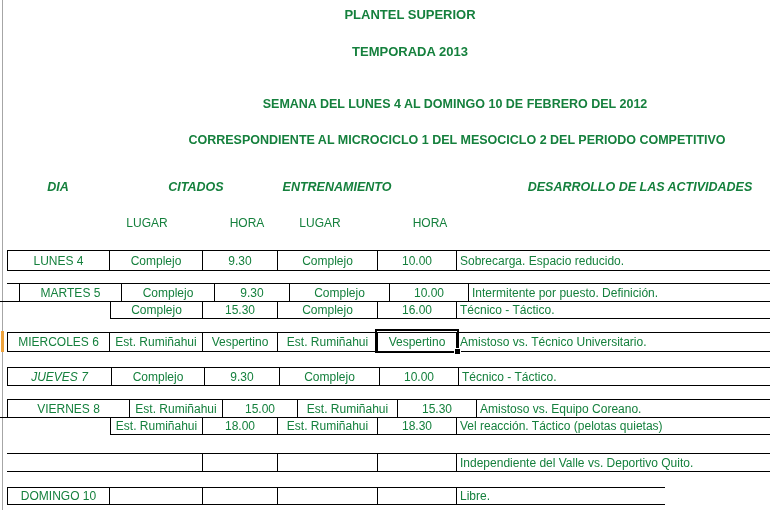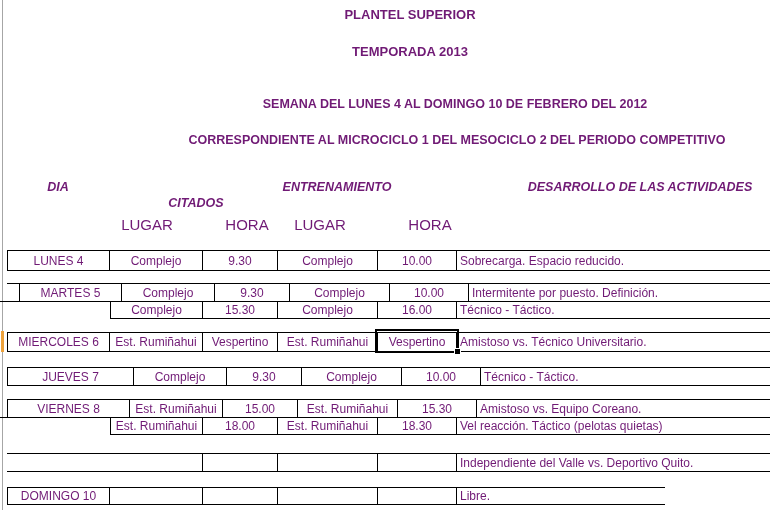--- a/index.html
+++ b/index.html
@@ -1,21 +1,21 @@
 <!DOCTYPE html>
 <html><head>
 <meta charset="utf-8">
 <style>
   html,body{margin:0;padding:0;background:#fff;}
   .canvas{position:relative;width:770px;height:510px;background:#ffffff;overflow:hidden;
-          font-family:"Liberation Sans",sans-serif;color:#701a75;}
+          font-family:"Liberation Sans",sans-serif;color:#15803d;}
   .ttl{position:absolute;transform:translateX(-50%);font-weight:bold;font-size:13px;white-space:nowrap;}
   .sub{position:absolute;transform:translateX(-50%);font-weight:bold;font-size:12.5px;white-space:nowrap;}
   .hdr{position:absolute;transform:translateX(-50%);font-weight:bold;font-style:italic;font-size:12.5px;white-space:nowrap;}
-  .shd{position:absolute;transform:translateX(-50%);font-size:15px;white-space:nowrap;}
+  .shd{position:absolute;transform:translateX(-50%);font-size:12px;white-space:nowrap;}
   .rowline{position:absolute;display:flex;box-sizing:border-box;border-top:1px solid #000;font-size:12px;}
   .rowline.last{border-bottom:1px solid #000;}
   .cell{box-sizing:border-box;border-right:1px solid #000;display:flex;align-items:center;
         justify-content:center;white-space:nowrap;overflow:hidden;}
   .cell.first{border-left:1px solid #000;}
   .cell.act{flex:1;border-right:none;justify-content:flex-start;padding-left:3px;}
   .gridline-left{position:absolute;left:2px;top:0;width:1px;height:510px;background:#a6a6a6;}
   .row-indicator{position:absolute;left:1px;top:331px;width:3px;height:21px;background:#eda23c;}
   .tick{position:absolute;height:1px;background:#000;}
   .sel{position:absolute;left:375px;top:329px;width:84px;height:24px;border:2px solid #000;
@@ -29,21 +29,21 @@
 
   <div class="gridline-left"></div>
   <div class="row-indicator"></div>
 
   <div class="ttl" style="left:410px;top:7px">PLANTEL SUPERIOR</div>
   <div class="ttl" style="left:410px;top:44px">TEMPORADA 2013</div>
   <div class="sub" style="left:455px;top:97px">SEMANA DEL LUNES 4 AL DOMINGO 10 DE FEBRERO DEL 2012</div>
   <div class="sub" style="left:457px;top:133px">CORRESPONDIENTE AL MICROCICLO 1 DEL MESOCICLO 2 DEL PERIODO COMPETITIVO</div>
 
   <div class="hdr" style="left:58px;top:180px">DIA</div>
-  <div class="hdr" style="left:196px;top:196px">CITADOS</div>
+  <div class="hdr" style="left:196px;top:180px">CITADOS</div>
   <div class="hdr" style="left:337px;top:180px">ENTRENAMIENTO</div>
   <div class="hdr" style="left:640px;top:180px">DESARROLLO DE LAS ACTIVIDADES</div>
 
   <div class="shd" style="left:147px;top:216px">LUGAR</div>
   <div class="shd" style="left:247px;top:216px">HORA</div>
   <div class="shd" style="left:320px;top:216px">LUGAR</div>
   <div class="shd" style="left:430px;top:216px">HORA</div>
 
   <div id="sheet-rows">
       <div class="rowline last" style="left: 7px; top: 250px; width: 763px; height: 21px;">
@@ -72,21 +72,21 @@
       </div>
       <div class="rowline last" style="left: 7px; top: 332px; width: 763px; height: 20px;">
         <div class="cell first" style="width: 103px;">MIERCOLES 6</div>
         <div class="cell" style="width: 93px;">Est. Rumiñahui</div>
         <div class="cell" style="width: 75px;">Vespertino</div>
         <div class="cell" style="width: 100px;">Est. Rumiñahui</div>
         <div class="cell" style="width: 79px;">Vespertino</div>
         <div class="cell act">Amistoso vs. Técnico Universitario.</div>
       </div>
       <div class="rowline last" style="left: 7px; top: 367px; width: 763px; height: 19px;">
-        <div class="cell first" style="width: 127px;">JUEVES 7</div>
+        <div class="cell first" style="width: 105px; font-style: italic;">JUEVES 7</div>
         <div class="cell" style="width: 93px;">Complejo</div>
         <div class="cell" style="width: 75px;">9.30</div>
         <div class="cell" style="width: 100px;">Complejo</div>
         <div class="cell" style="width: 79px;">10.00</div>
         <div class="cell act">Técnico - Táctico.</div>
       </div>
       <div class="rowline" style="left: 7px; top: 399px; width: 763px; height: 18px;">
         <div class="cell first" style="width: 123px;">VIERNES 8</div>
         <div class="cell" style="width: 93px;">Est. Rumiñahui</div>
         <div class="cell" style="width: 75px;">15.00</div>

